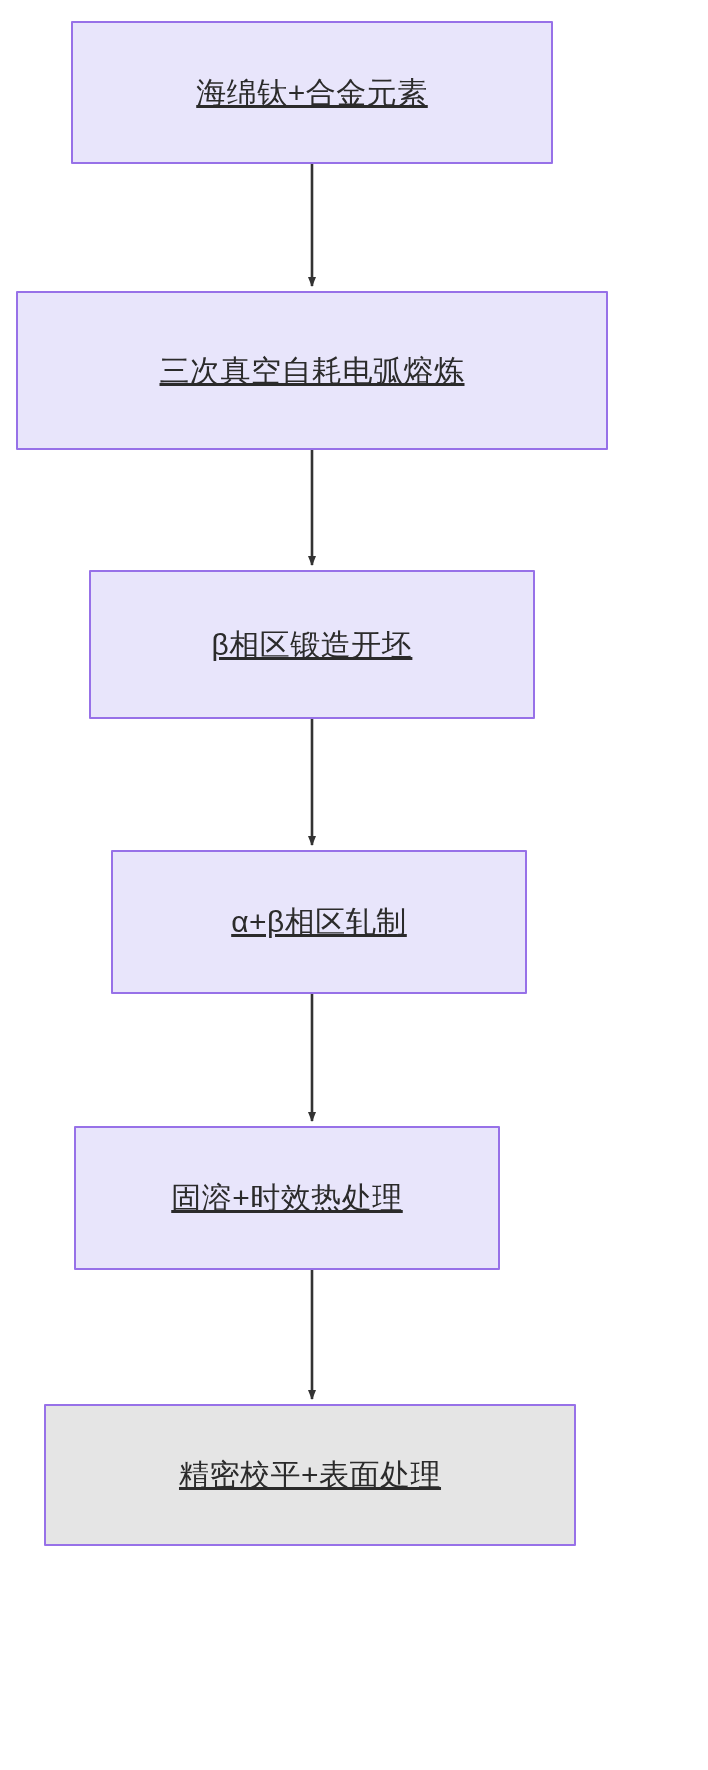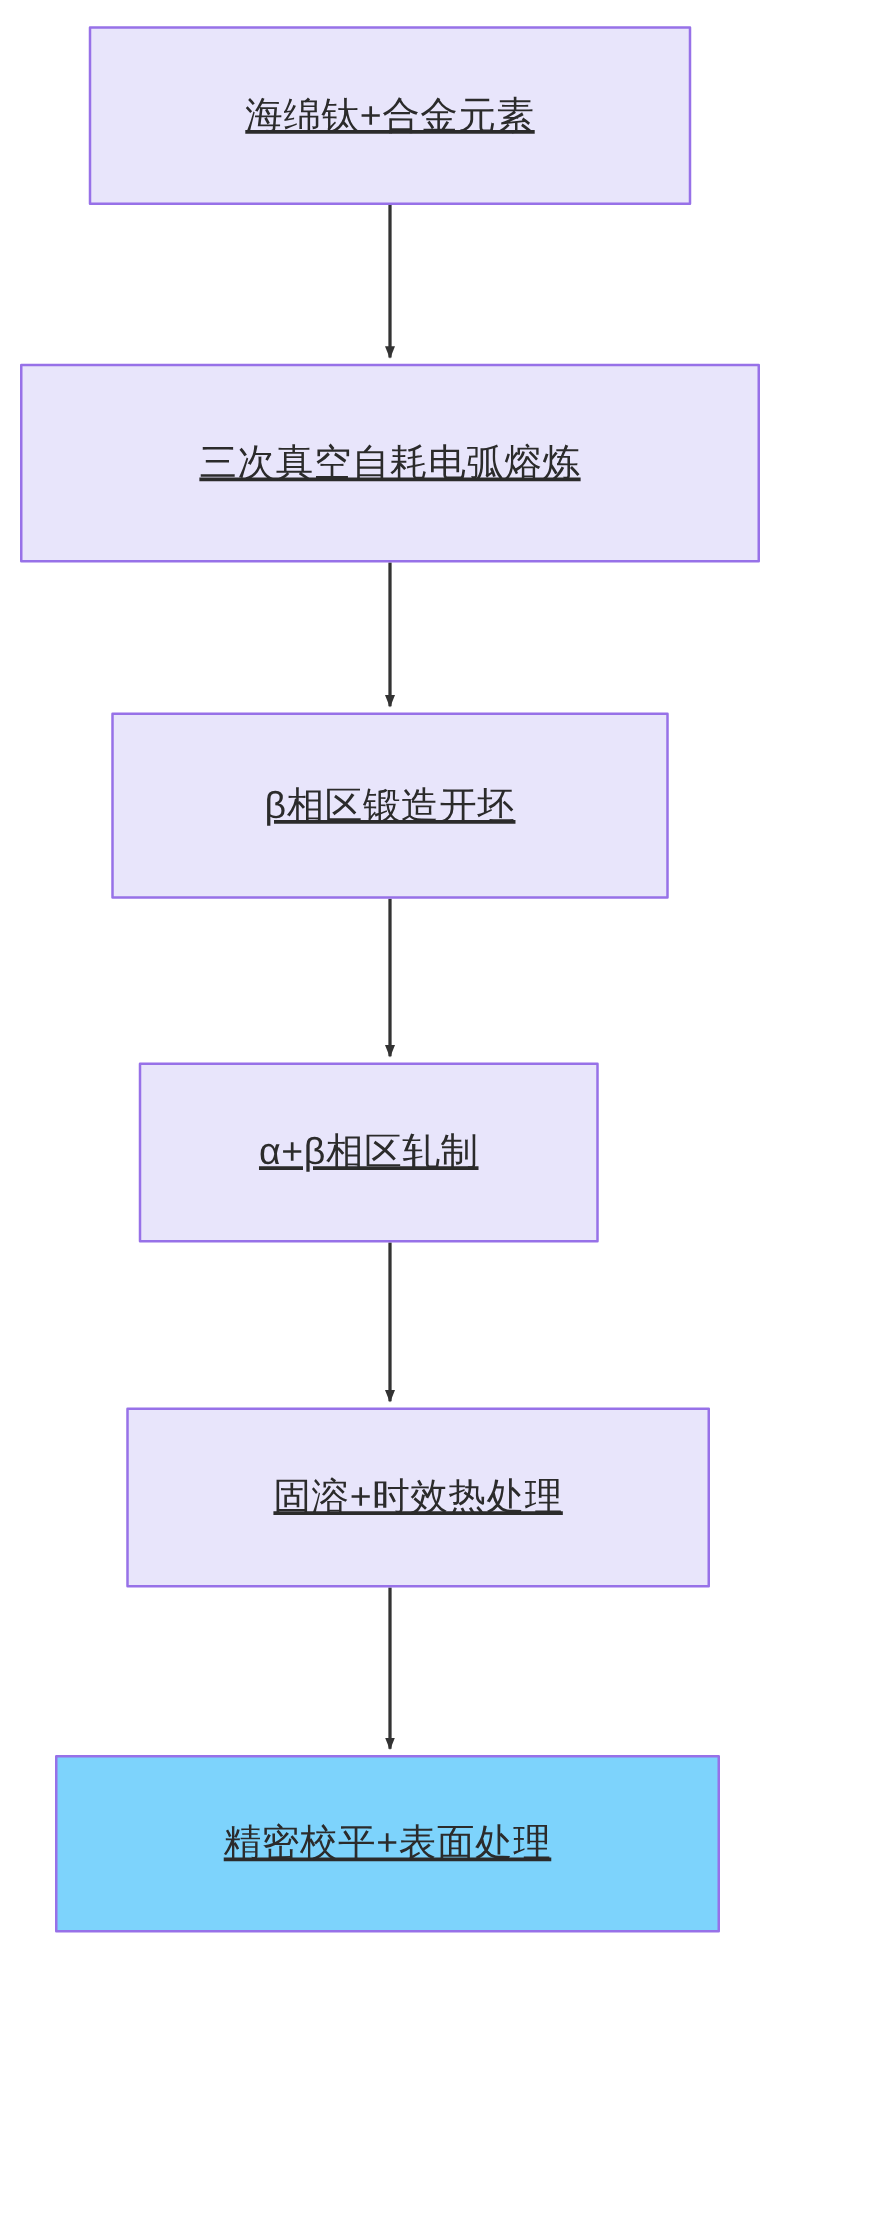--- a/index.html
+++ b/index.html
@@ -43,22 +43,22 @@
     left: 0;
     top: 0;
     width: 708px;
     height: 1770px;
     pointer-events: none;
   }
   
   #node-0 { left: 71px;  top: 21px;   width: 482px; height: 143px; }
   #node-1 { left: 16px;  top: 291px;  width: 592px; height: 159px; }
   #node-2 { left: 89px;  top: 570px;  width: 446px; height: 149px; }
-  #node-3 { left: 111px; top: 850px;  width: 368px; height: 144px; }
-  #node-4 { left: 74px;  top: 1126px; width: 467px; height: 144px; margin-left: 27px; }
+  #node-3 { left: 111px; top: 850px;  width: 416px; height: 144px; }
+  #node-4 { left: 74px;  top: 1126px; width: 426px; height: 144px; }
   #node-5 { left: 44px;  top: 1404px; width: 532px; height: 142px; }
 </style>
 </head>
 <body>
 
 <div id="flowchart" style="background: rgb(255, 255, 255);">
 
   <svg class="edge-layer" viewBox="0 0 708 1770" width="708" height="1770" aria-hidden="true">
     <defs>
       <marker id="arrowhead" markerWidth="10" markerHeight="8" refX="9" refY="4" orient="auto" markerUnits="userSpaceOnUse">
@@ -90,17 +90,17 @@
   </div>
 
   <div class="node" id="node-3" style="background: rgb(232, 229, 251); border-color: rgb(151, 113, 232);">
     <span class="node-label" style="color: rgb(43, 43, 43);">α+β相区轧制</span>
   </div>
 
   <div class="node" id="node-4" style="background: rgb(232, 229, 251); border-color: rgb(151, 113, 232);">
     <span class="node-label" style="color: rgb(43, 43, 43);">固溶+时效热处理</span>
   </div>
 
-  <div class="node" id="node-5" style="background: #7dd3fc; border-color: rgb(151, 113, 232); justify-content: center;">
+  <div class="node" id="node-5" style="background: #e5e5e5; border-color: rgb(151, 113, 232); justify-content: center;">
     <span class="node-label" style="color: rgb(43, 43, 43);">精密校平+表面处理</span>
   </div>
 
 </div>
 
 </body></html>

